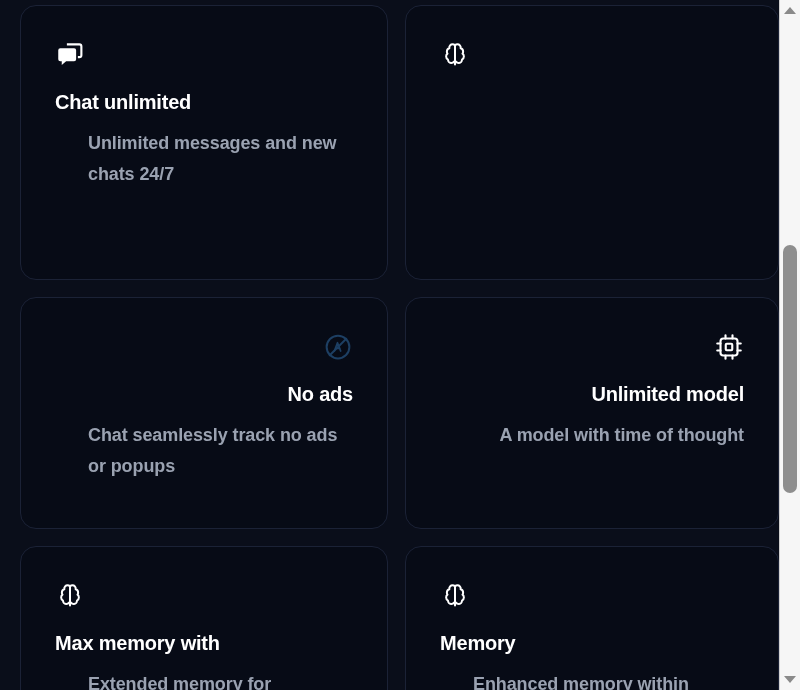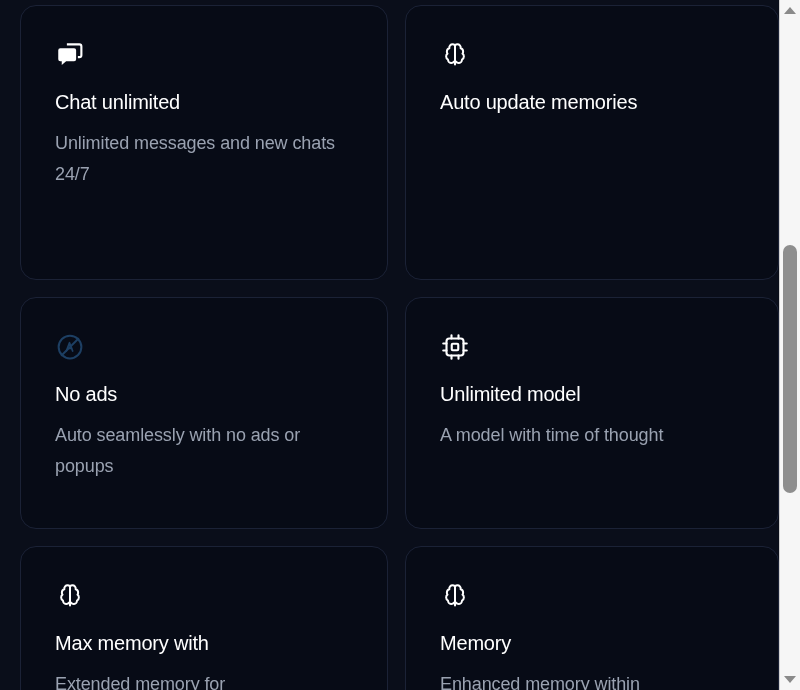--- a/index.html
+++ b/index.html
@@ -40,45 +40,46 @@
     background:#070b16;
     border:1px solid #1b2236;
     border-radius:16px;
     padding:34px 34px 30px 34px;
     min-height:275px;
     display:flex;
     flex-direction:column;
     align-items:flex-start;
   }
   .card.tall { min-height:275px; }
-  .card.mid  { min-height:232px; }
+  .card.mid  { min-height:232px;align-items:flex-end; }
   .card.bot  { min-height:230px; }
 
   .card-icon {
     width:30px; height:30px;
     margin-bottom:20px;
     display:block;
     flex:none;
   }
   .card-icon svg { display:block; width:30px; height:30px; }
 
   .card-title {
     font-size:20px;
-    font-weight:normal;
+    font-weight:bold;
     color:#ffffff;
     letter-spacing:-0.2px;
     line-height:1.2;
     margin-bottom:14px;
   }
   .card-desc {
     font-size:18px;
-    font-weight:normal;
+    font-weight:bold;
     color:#9aa2b1;
     line-height:1.72;
     letter-spacing:-0.1px;
+    margin-left:33px;
   }
 
   
   .scrollbar {
     position:absolute;
     right:0; top:0;
     width:21px; height:690px;
     background:#f6f6f6;
     border-left:1px solid #cfcfcf;
   }
@@ -129,33 +130,32 @@
       </div>
 
       <div class="card tall">
         <span class="card-icon">
           <svg viewBox="0 0 24 24" fill="none">
             <path d="M12 4.2v15.4" stroke="#ffffff" stroke-width="1.6" stroke-linecap="round"></path>
             <path d="M12 4.2c-1.1-1-2.9-1-3.9.1-.6.7-.8 1.5-.6 2.3-1.2.3-2 1.4-2 2.7 0 .6.2 1.2.5 1.6-.7.5-1.1 1.4-1.1 2.3 0 1.1.6 2 1.5 2.5-.1 1.4 1 2.6 2.4 2.7 1 .1 1.9-.4 2.4-1.1.3.4.7.6 1.2.6" stroke="#ffffff" stroke-width="1.6" stroke-linejoin="round" stroke-linecap="round"></path>
             <path d="M12 4.2c1.1-1 2.9-1 3.9.1.6.7.8 1.5.6 2.3 1.2.3 2 1.4 2 2.7 0 .6-.2 1.2-.5 1.6.7.5 1.1 1.4 1.1 2.3 0 1.1-.6 2-1.5 2.5.1 1.4-1 2.6-2.4 2.7-1 .1-1.9-.4-2.4-1.1-.3.4-.7.6-1.2.6" stroke="#ffffff" stroke-width="1.6" stroke-linejoin="round" stroke-linecap="round"></path>
           </svg>
         </span>
-        <div class="card-title">Auto update memories</div>
       </div>
 
       <div class="card mid">
         <span class="card-icon">
           <svg viewBox="0 0 24 24" fill="none">
             <circle cx="12" cy="12" r="9.1" stroke="#1d3f63" stroke-width="1.6"></circle>
             <path d="M5.4 18.6 18.6 5.4" stroke="#1d3f63" stroke-width="1.6" stroke-linecap="round"></path>
             <path d="M9.1 15.2 11.6 8.6l2.5 6.6M9.9 13.1h3.6" stroke="#1d3f63" stroke-width="1.4" stroke-linecap="round" stroke-linejoin="round"></path>
           </svg>
         </span>
         <div class="card-title">No ads</div>
-        <div class="card-desc">Auto seamlessly with no ads or popups</div>
+        <div class="card-desc">Chat seamlessly track no ads or popups</div>
       </div>
 
       <div class="card mid">
         <span class="card-icon">
           <svg viewBox="0 0 24 24" fill="none">
             <rect x="5.2" y="5.2" width="13.6" height="13.6" rx="2.2" stroke="#ffffff" stroke-width="1.7"></rect>
             <rect x="9.4" y="9.4" width="5.2" height="5.2" rx="0.8" stroke="#ffffff" stroke-width="1.7"></rect>
             <path d="M9.2 2.6v2.6M14.8 2.6v2.6M9.2 18.8v2.6M14.8 18.8v2.6M2.6 9.2h2.6M2.6 14.8h2.6M18.8 9.2h2.6M18.8 14.8h2.6" stroke="#ffffff" stroke-width="1.7" stroke-linecap="round"></path>
           </svg>
         </span>

